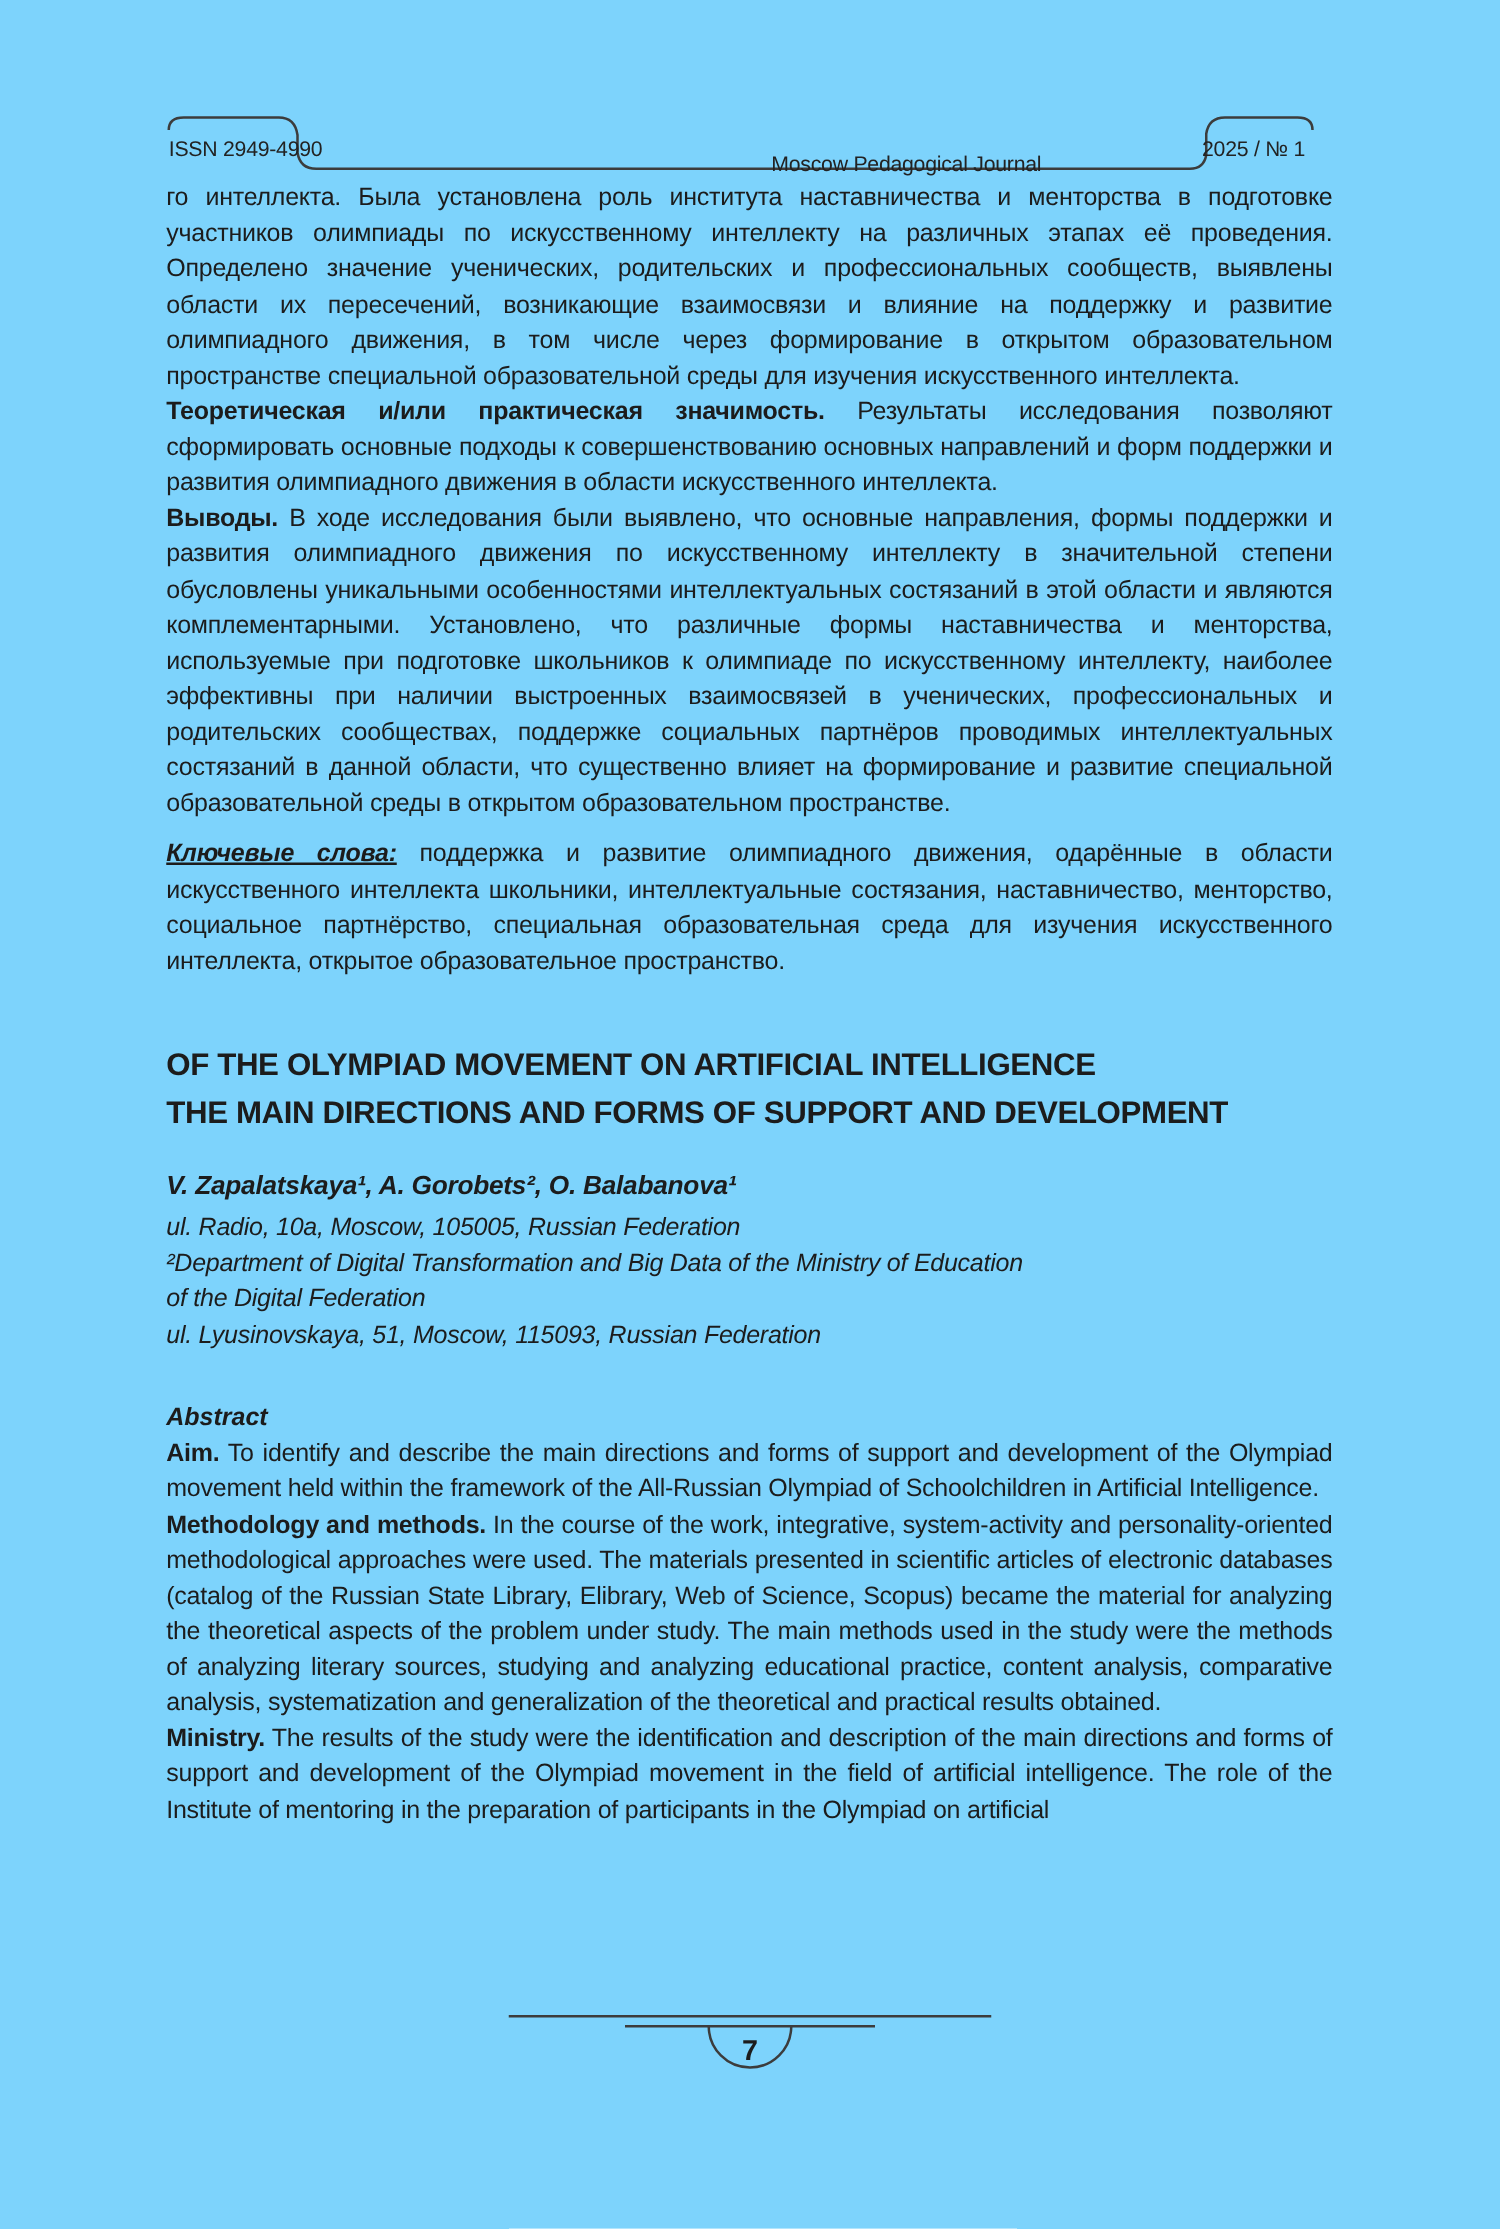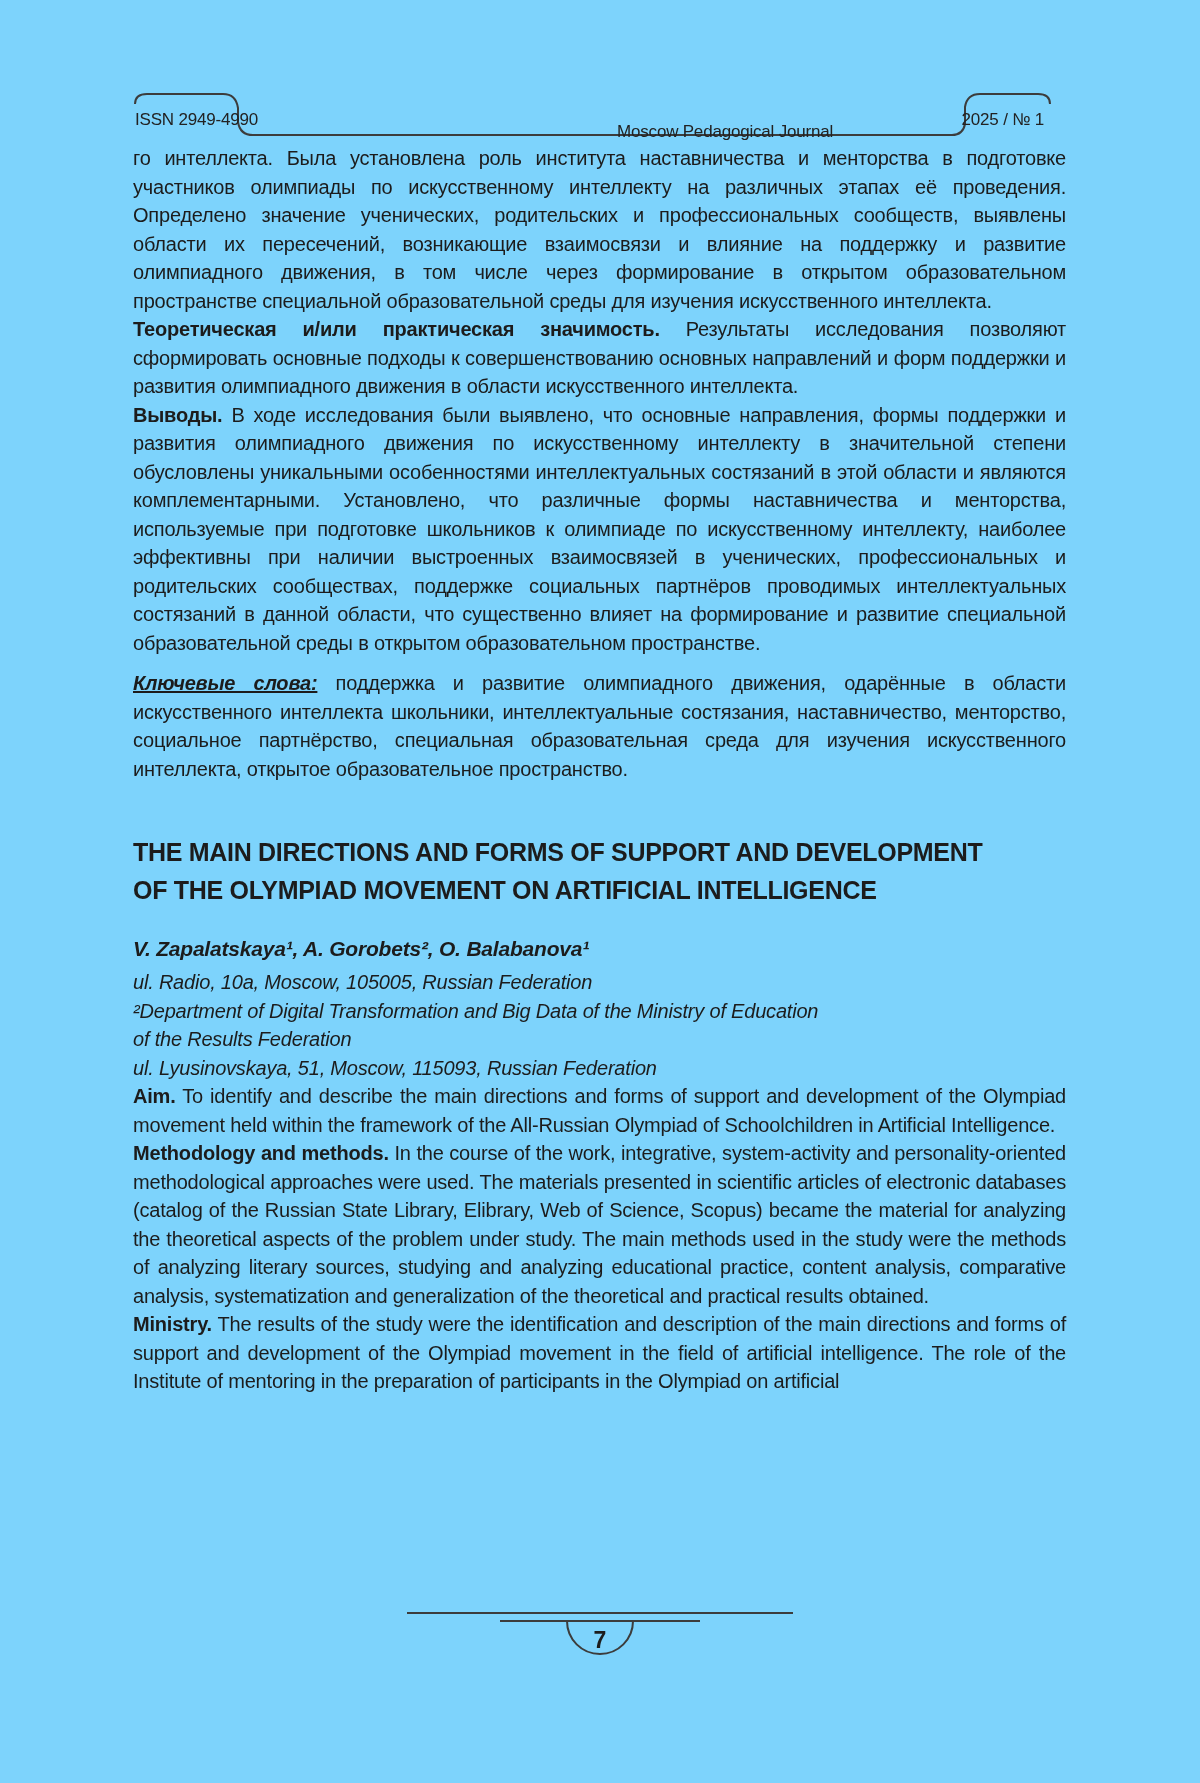--- a/index.html
+++ b/index.html
@@ -62,33 +62,34 @@
 
     <p><span class="lead-bold"></span><span>го интеллекта. Была установлена роль института наставничества и менторства в подготовке участников олимпиады по искусственному интеллекту на различных этапах её проведения. Определено значение ученических, родительских и профессиональных сообществ, выявлены области их пересечений, возникающие взаимосвязи и влияние на поддержку и развитие олимпиадного движения, в том числе через формирование в открытом образовательном пространстве специальной образовательной среды для изучения искусственного интеллекта.</span></p>
 
     <p><span class="lead-bold">Теоретическая и/или практическая значимость.</span><span> Результаты исследования позволяют сформировать основные подходы к совершенствованию основных направлений и форм поддержки и развития олимпиадного движения в области искусственного интеллекта.</span></p>
 
     <p><span class="lead-bold">Выводы.</span><span> В ходе исследования были выявлено, что основные направления, формы поддержки и развития олимпиадного движения по искусственному интеллекту в значительной степени обусловлены уникальными особенностями интеллектуальных состязаний в этой области и являются комплементарными. Установлено, что различные формы наставничества и менторства, используемые при подготовке школьников к олимпиаде по искусственному интеллекту, наиболее эффективны при наличии выстроенных взаимосвязей в ученических, профессиональных и родительских сообществах, поддержке социальных партнёров проводимых интеллектуальных состязаний в данной области, что существенно влияет на формирование и развитие специальной образовательной среды в открытом образовательном пространстве.</span></p>
 
     <p class="keywords"><span class="lead-bold-italic">Ключевые слова:</span><span> поддержка и развитие олимпиадного движения, одарённые в области искусственного интеллекта школьники, интеллектуальные состязания, наставничество, менторство, социальное партнёрство, специальная образовательная среда для изучения искусственного интеллекта, открытое образовательное пространство.</span></p>
 
     <div class="title-en">
+      <div>OF THE OLYMPIAD MOVEMENT ON ARTIFICIAL INTELLIGENCE</div>
       <div>THE MAIN DIRECTIONS AND FORMS OF SUPPORT AND DEVELOPMENT</div>
-      <div>OF THE OLYMPIAD MOVEMENT ON ARTIFICIAL INTELLIGENCE</div>
     </div>
 
     <div class="authors">V. Zapalatskaya¹, A. Gorobets², O. Balabanova¹</div>
 
     <div class="affiliations">
       <div>ul. Radio, 10a, Moscow, 105005, Russian Federation</div>
       <div>²Department of Digital Transformation and Big Data of the Ministry of Education</div>
-      <div>of the Results Federation</div>
+      <div>of the Digital Federation</div>
       <div>ul. Lyusinovskaya, 51, Moscow, 115093, Russian Federation</div>
     </div>
 
+    <div class="abstract-heading">Abstract</div>
 
     <p><span class="lead-bold">Aim.</span><span> To identify and describe the main directions and forms of support and development of the Olympiad movement held within the framework of the All-Russian Olympiad of Schoolchildren in Artificial Intelligence.</span></p>
 
     <p><span class="lead-bold">Methodology and methods.</span><span> In the course of the work, integrative, system-activity and personality-oriented methodological approaches were used. The materials presented in scientific articles of electronic databases (catalog of the Russian State Library, Elibrary, Web of Science, Scopus) became the material for analyzing the theoretical aspects of the problem under study. The main methods used in the study were the methods of analyzing literary sources, studying and analyzing educational practice, content analysis, comparative analysis, systematization and generalization of the theoretical and practical results obtained.</span></p>
 
     <p><span class="lead-bold">Ministry.</span><span> The results of the study were the identification and description of the main directions and forms of support and development of the Olympiad movement in the field of artificial intelligence. The role of the Institute of mentoring in the preparation of participants in the Olympiad on artificial</span></p>
 
   </div>
 
   <div class="footer">

